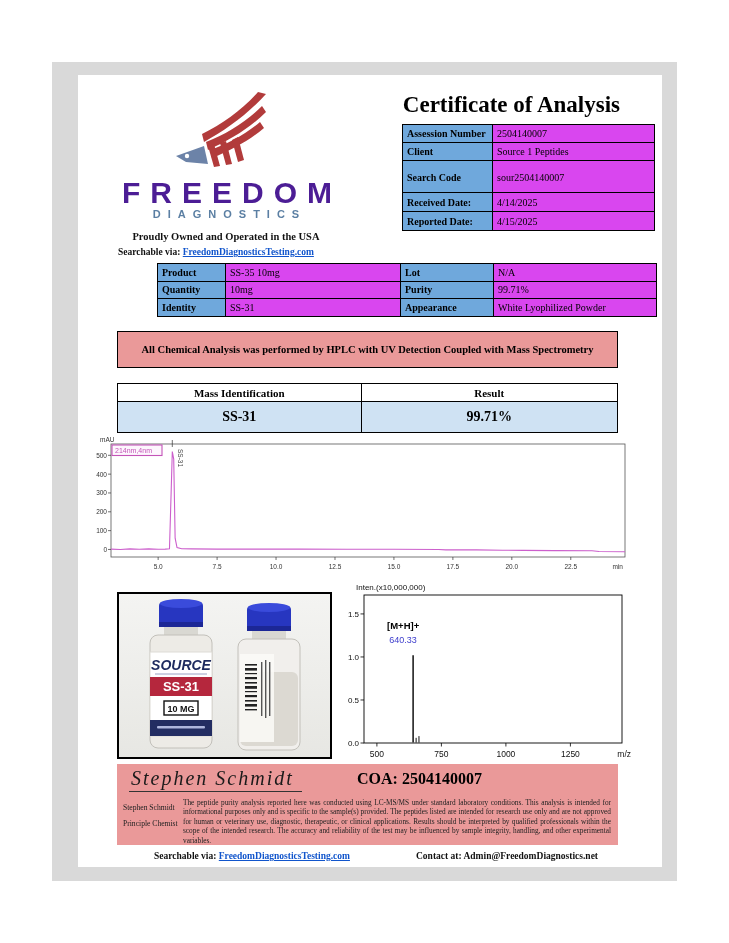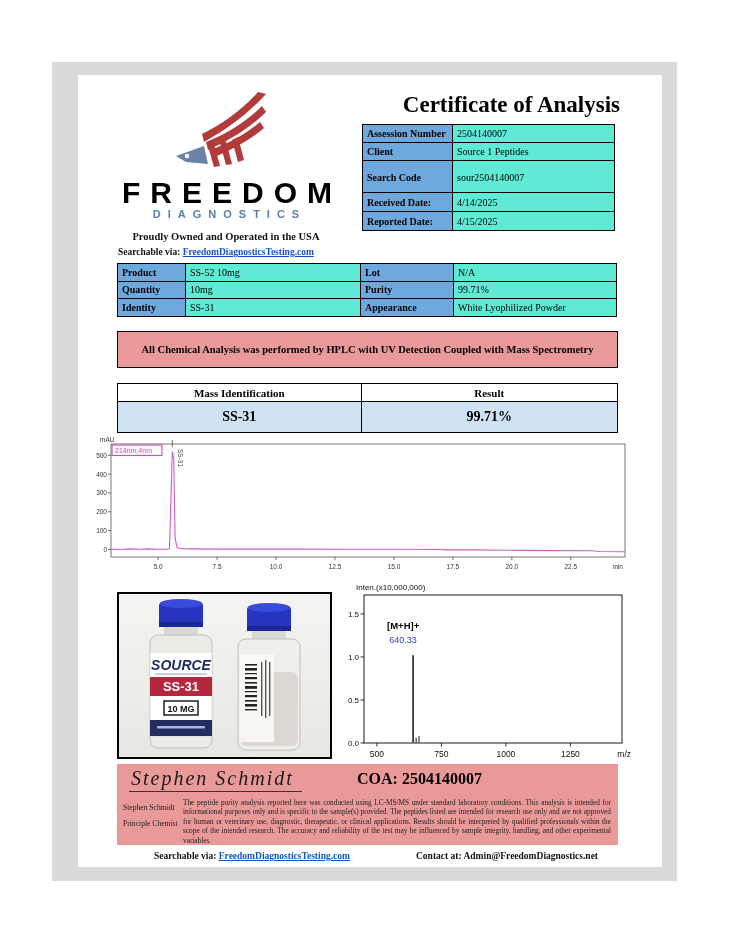--- a/index.html
+++ b/index.html
@@ -6,36 +6,36 @@
   html,body { background:#ffffff; }
   body { font-family:"Liberation Serif", serif; }
   .sheet { position:relative; width:729px; height:943px; background:#fff; overflow:hidden; }
   .frame { position:absolute; left:52px; top:62px; width:625px; height:819px;
            border-style:solid; border-color:#d9d9d9; border-width:13px 15px 14px 26px; background:#fff; }
   .abs { position:absolute; }
 
   
   .brand-word { position:absolute; left:112px; top:176px; width:228px; text-align:center;
                 font-family:"Liberation Sans", sans-serif; font-weight:bold; font-size:30px;
-                letter-spacing:10px; color:#000000; text-indent:10px;}
+                letter-spacing:10px; color:#4c1d95; text-indent:10px;}
   .brand-sub  { position:absolute; left:112px; top:208px; width:228px; text-align:center;
                 font-family:"Liberation Sans", sans-serif; font-weight:bold; font-size:11px;
                 letter-spacing:7px; color:#5b7fa3; text-indent:7px;}
   .tagline    { position:absolute; left:100px; top:231px; width:252px; text-align:center;
                 font-weight:bold; font-size:10.5px; color:#111; }
   .search-line{ position:absolute; left:118px; top:247px; font-weight:bold; font-size:9.5px; color:#111; }
   a.lnk { color:#1155cc; text-decoration:underline; }
 
   .doc-title { position:absolute; left:355px; top:92px; width:265px; text-align:right;
                font-weight:bold; font-size:23px; color:#000; }
 
-  table.tbl { position:absolute; border-collapse:collapse; table-layout:fixed; }
+  table.tbl { position:absolute; border-collapse:collapse; table-layout:fixed;margin-left:40px; }
   table.tbl td { border:1px solid #000; font-size:10px; padding:1px 4px; vertical-align:middle; overflow:hidden; white-space:nowrap; }
   table.tbl td.hd { background:#6fa8dc; font-weight:bold; }
-  table.tbl td.vl { background:#5eead4; }
+  table.tbl td.vl { background:#d946ef; }
 
   .banner { position:absolute; left:117px; top:331px; width:501px; height:37px; background:#ea9999;
             border:1.5px solid #000; text-align:center; font-weight:bold; font-size:10.5px;
             display:flex; align-items:center; justify-content:center; color:#000; }
 
   table.mass { position:absolute; left:117px; top:383px; width:501px; border-collapse:collapse; table-layout:fixed; }
   table.mass td { border:1px solid #000; text-align:center; font-weight:bold; }
   table.mass tr.hrow td { font-size:11px; height:18px; background:#fff; }
   table.mass tr.drow td { font-size:14px; height:31px; background:#cfe2f3; }
 
@@ -108,21 +108,21 @@
       <td class="hd">Reported Date:</td>
       <td class="vl">4/15/2025</td>
         </tr>
   </tbody>
     </table>
 
   <table class="tbl" style="left:117px;top:263px;width:256px">
     <tbody>
         <tr style="height:17.6px">
       <td class="hd" style="width:68px">Product</td>
-      <td class="vl">SS-52 10mg</td>
+      <td class="vl">SS-35 10mg</td>
         </tr>
     <tr style="height:17.6px">
       <td class="hd">Quantity</td>
       <td class="vl">10mg</td>
         </tr>
     <tr style="height:17.6px">
       <td class="hd">Identity</td>
       <td class="vl">SS-31</td>
         </tr>
   </tbody>

